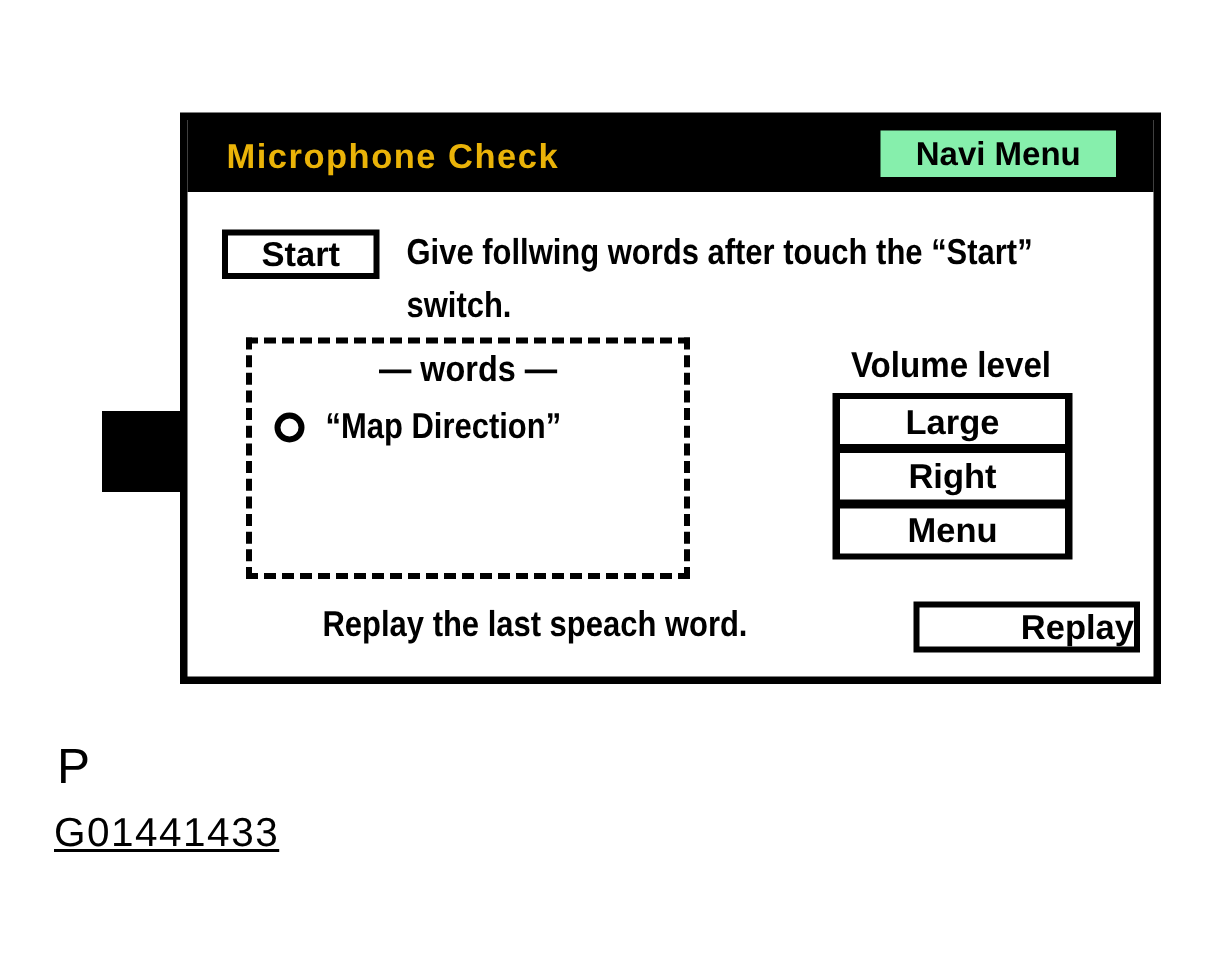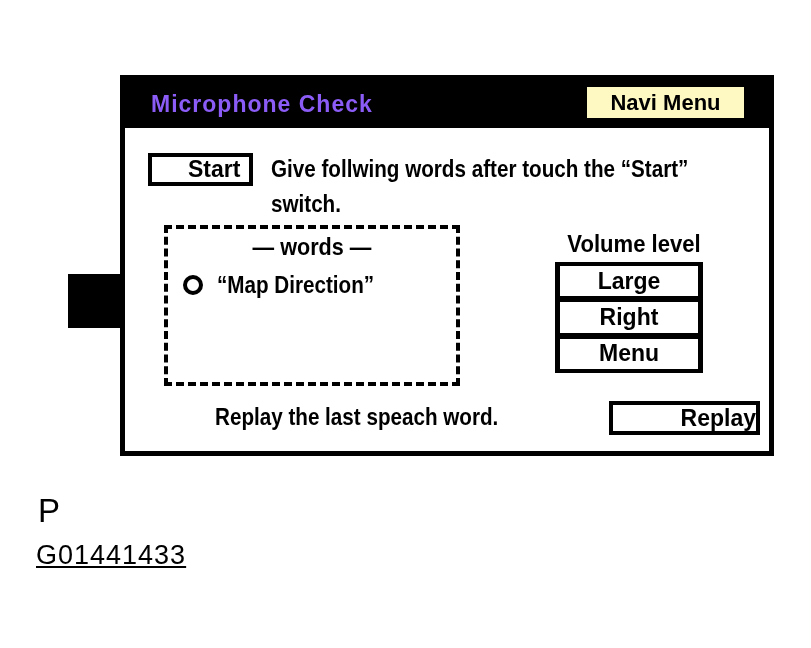--- a/index.html
+++ b/index.html
@@ -10,32 +10,32 @@
   }
   
   .panel {
     position:absolute; left:120px; top:75px; width:654px; height:381px;
     border:5px solid #000; background:#fff;
   }
   .header {
     position:absolute; top:0; left:0; right:0; height:48px; background:#000;
   }
   .title {
-    color:#8b5cf6; font-size:23px; font-weight:bold; letter-spacing:1px;
+    color:#eab308; font-size:23px; font-weight:bold; letter-spacing:1px;
     line-height:48px; padding-left:26px; white-space:nowrap;
   }
   .navi-btn {
     position:absolute; right:25px; top:7px; width:157px; height:31px;
-    background:#fef9c3; color:#000; font-size:22px; font-weight:bold;
+    background:#86efac; color:#000; font-size:22px; font-weight:bold;
     text-align:center; line-height:31px; cursor:pointer;
   }
   .start-btn {
     position:absolute; left:23px; top:73px; width:105px; height:33px;
     border:4px solid #000; background:#fff; font-size:23px; font-weight:bold;
-    line-height:25px; cursor:pointer;padding-left:36px;
+    text-align:center; line-height:25px; cursor:pointer;
   }
   .instr {
     position:absolute; left:146px; top:71px; font-size:24px; font-weight:bold;
     line-height:35px; white-space:nowrap;
     transform:scaleX(0.86); transform-origin:0 0;
   }
   
   .words-box {
     position:absolute; left:39px; top:145px; width:296px; height:161px;
     border:4px dashed #000;
@@ -52,21 +52,21 @@
   .word-label {
     font-size:24px; font-weight:bold; white-space:nowrap;
     transform:scaleX(0.86); transform-origin:0 50%;
   }
   
   .vol-label {
     position:absolute; left:430px; top:150px; width:158px; text-align:center;
     font-size:24px; font-weight:bold; transform:scaleX(0.92); white-space:nowrap;
   }
   .vol-box {
-    position:absolute; left:430px; top:182px; width:148px; height:111px;
+    position:absolute; left:430px; top:182px; width:160px; height:111px;
     background:#000; padding:4px 5px; display:flex; flex-direction:column; gap:6px;
   }
   .vol-opt {
     flex:1; background:#fff; font-size:23px; font-weight:bold;
     display:flex; align-items:center; justify-content:center; cursor:pointer;
   }
   
   .replay-caption {
     position:absolute; left:90px; top:323px; font-size:24px; font-weight:bold;
     white-space:nowrap; transform:scaleX(0.86); transform-origin:0 0;

